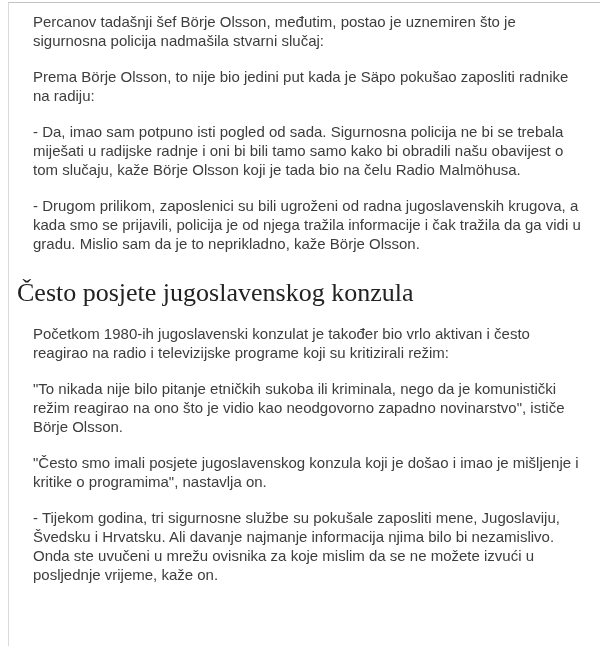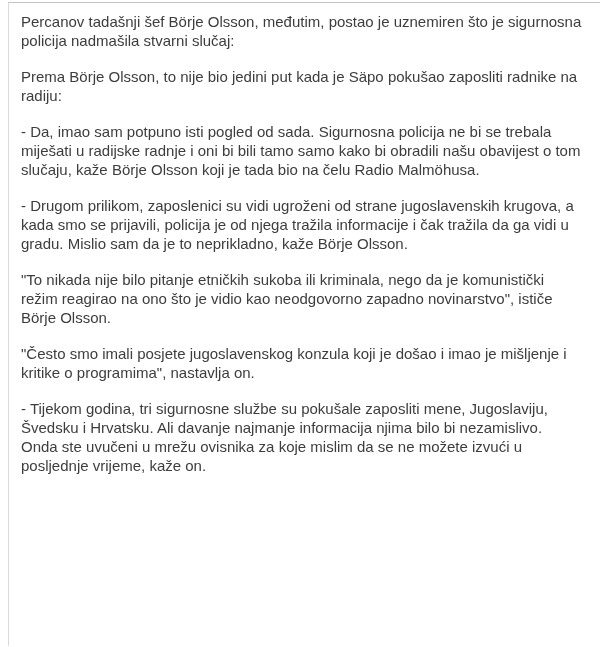--- a/index.html
+++ b/index.html
@@ -16,21 +16,21 @@
   .article-wrap {
     margin-top: 2px;
     margin-left: 8px;
     border-top: 1px solid #c3c3c3;
     border-left: 1px solid #dadada;
     min-height: 644px;
     padding: 9px 18px 20px 8px;
     box-sizing: border-box;
   }
   p.body-par {
-    margin: 0 0 17px 4px;
+    margin: 0 0 17px 16px;
     font-size: 15px;
     line-height: 19px;
     color: #3d3d3d;
     font-family: "Liberation Sans", sans-serif;
   }
   h2.section-heading {
     margin: 24px 0 16px 0;
     font-family: "Liberation Serif", serif;
     font-weight: 400;
     font-size: 26px;
@@ -42,23 +42,25 @@
 <body>
 
 <div class="article-wrap">
 
   <p class="body-par">Percanov tadašnji šef Börje Olsson, međutim, postao je uznemiren što je sigurnosna policija nadmašila stvarni slučaj:</p>
 
   <p class="body-par">Prema Börje Olsson, to nije bio jedini put kada je Säpo pokušao zaposliti radnike na radiju:</p>
 
   <p class="body-par">- Da, imao sam potpuno isti pogled od sada. Sigurnosna policija ne bi se trebala miješati u radijske radnje i oni bi bili tamo samo kako bi obradili našu obavijest o tom slučaju, kaže Börje Olsson koji je tada bio na čelu Radio Malmöhusa.</p>
 
-  <p class="body-par">- Drugom prilikom, zaposlenici su vidi ugroženi od strane jugoslavenskih krugova, a kada smo se prijavili, policija je od njega tražila informacije i čak tražila da ga vidi u gradu. Mislio sam da je to neprikladno, kaže Börje Olsson.</p>
+  <p class="body-par">- Drugom prilikom, zaposlenici su bili ugroženi od radna jugoslavenskih krugova, a kada smo se prijavili, policija je od njega tražila informacije i čak tražila da ga vidi u gradu. Mislio sam da je to neprikladno, kaže Börje Olsson.</p>
 
+  <h2 class="section-heading">Često posjete jugoslavenskog konzula</h2>
 
+  <p class="body-par">Početkom 1980-ih jugoslavenski konzulat je također bio vrlo aktivan i često reagirao na radio i televizijske programe koji su kritizirali režim:</p>
 
   <p class="body-par">"To nikada nije bilo pitanje etničkih sukoba ili kriminala, nego da je komunistički režim reagirao na ono što je vidio kao neodgovorno zapadno novinarstvo", ističe Börje Olsson.</p>
 
   <p class="body-par">"Često smo imali posjete jugoslavenskog konzula koji je došao i imao je mišljenje i kritike o programima", nastavlja on.</p>
 
 
   <p class="body-par">- Tijekom godina, tri sigurnosne službe su pokušale zaposliti mene, Jugoslaviju, Švedsku i Hrvatsku. Ali davanje najmanje informacija njima bilo bi nezamislivo. Onda ste uvučeni u mrežu ovisnika za koje mislim da se ne možete izvući u posljednje vrijeme, kaže on.</p>
 
 </div>
 

